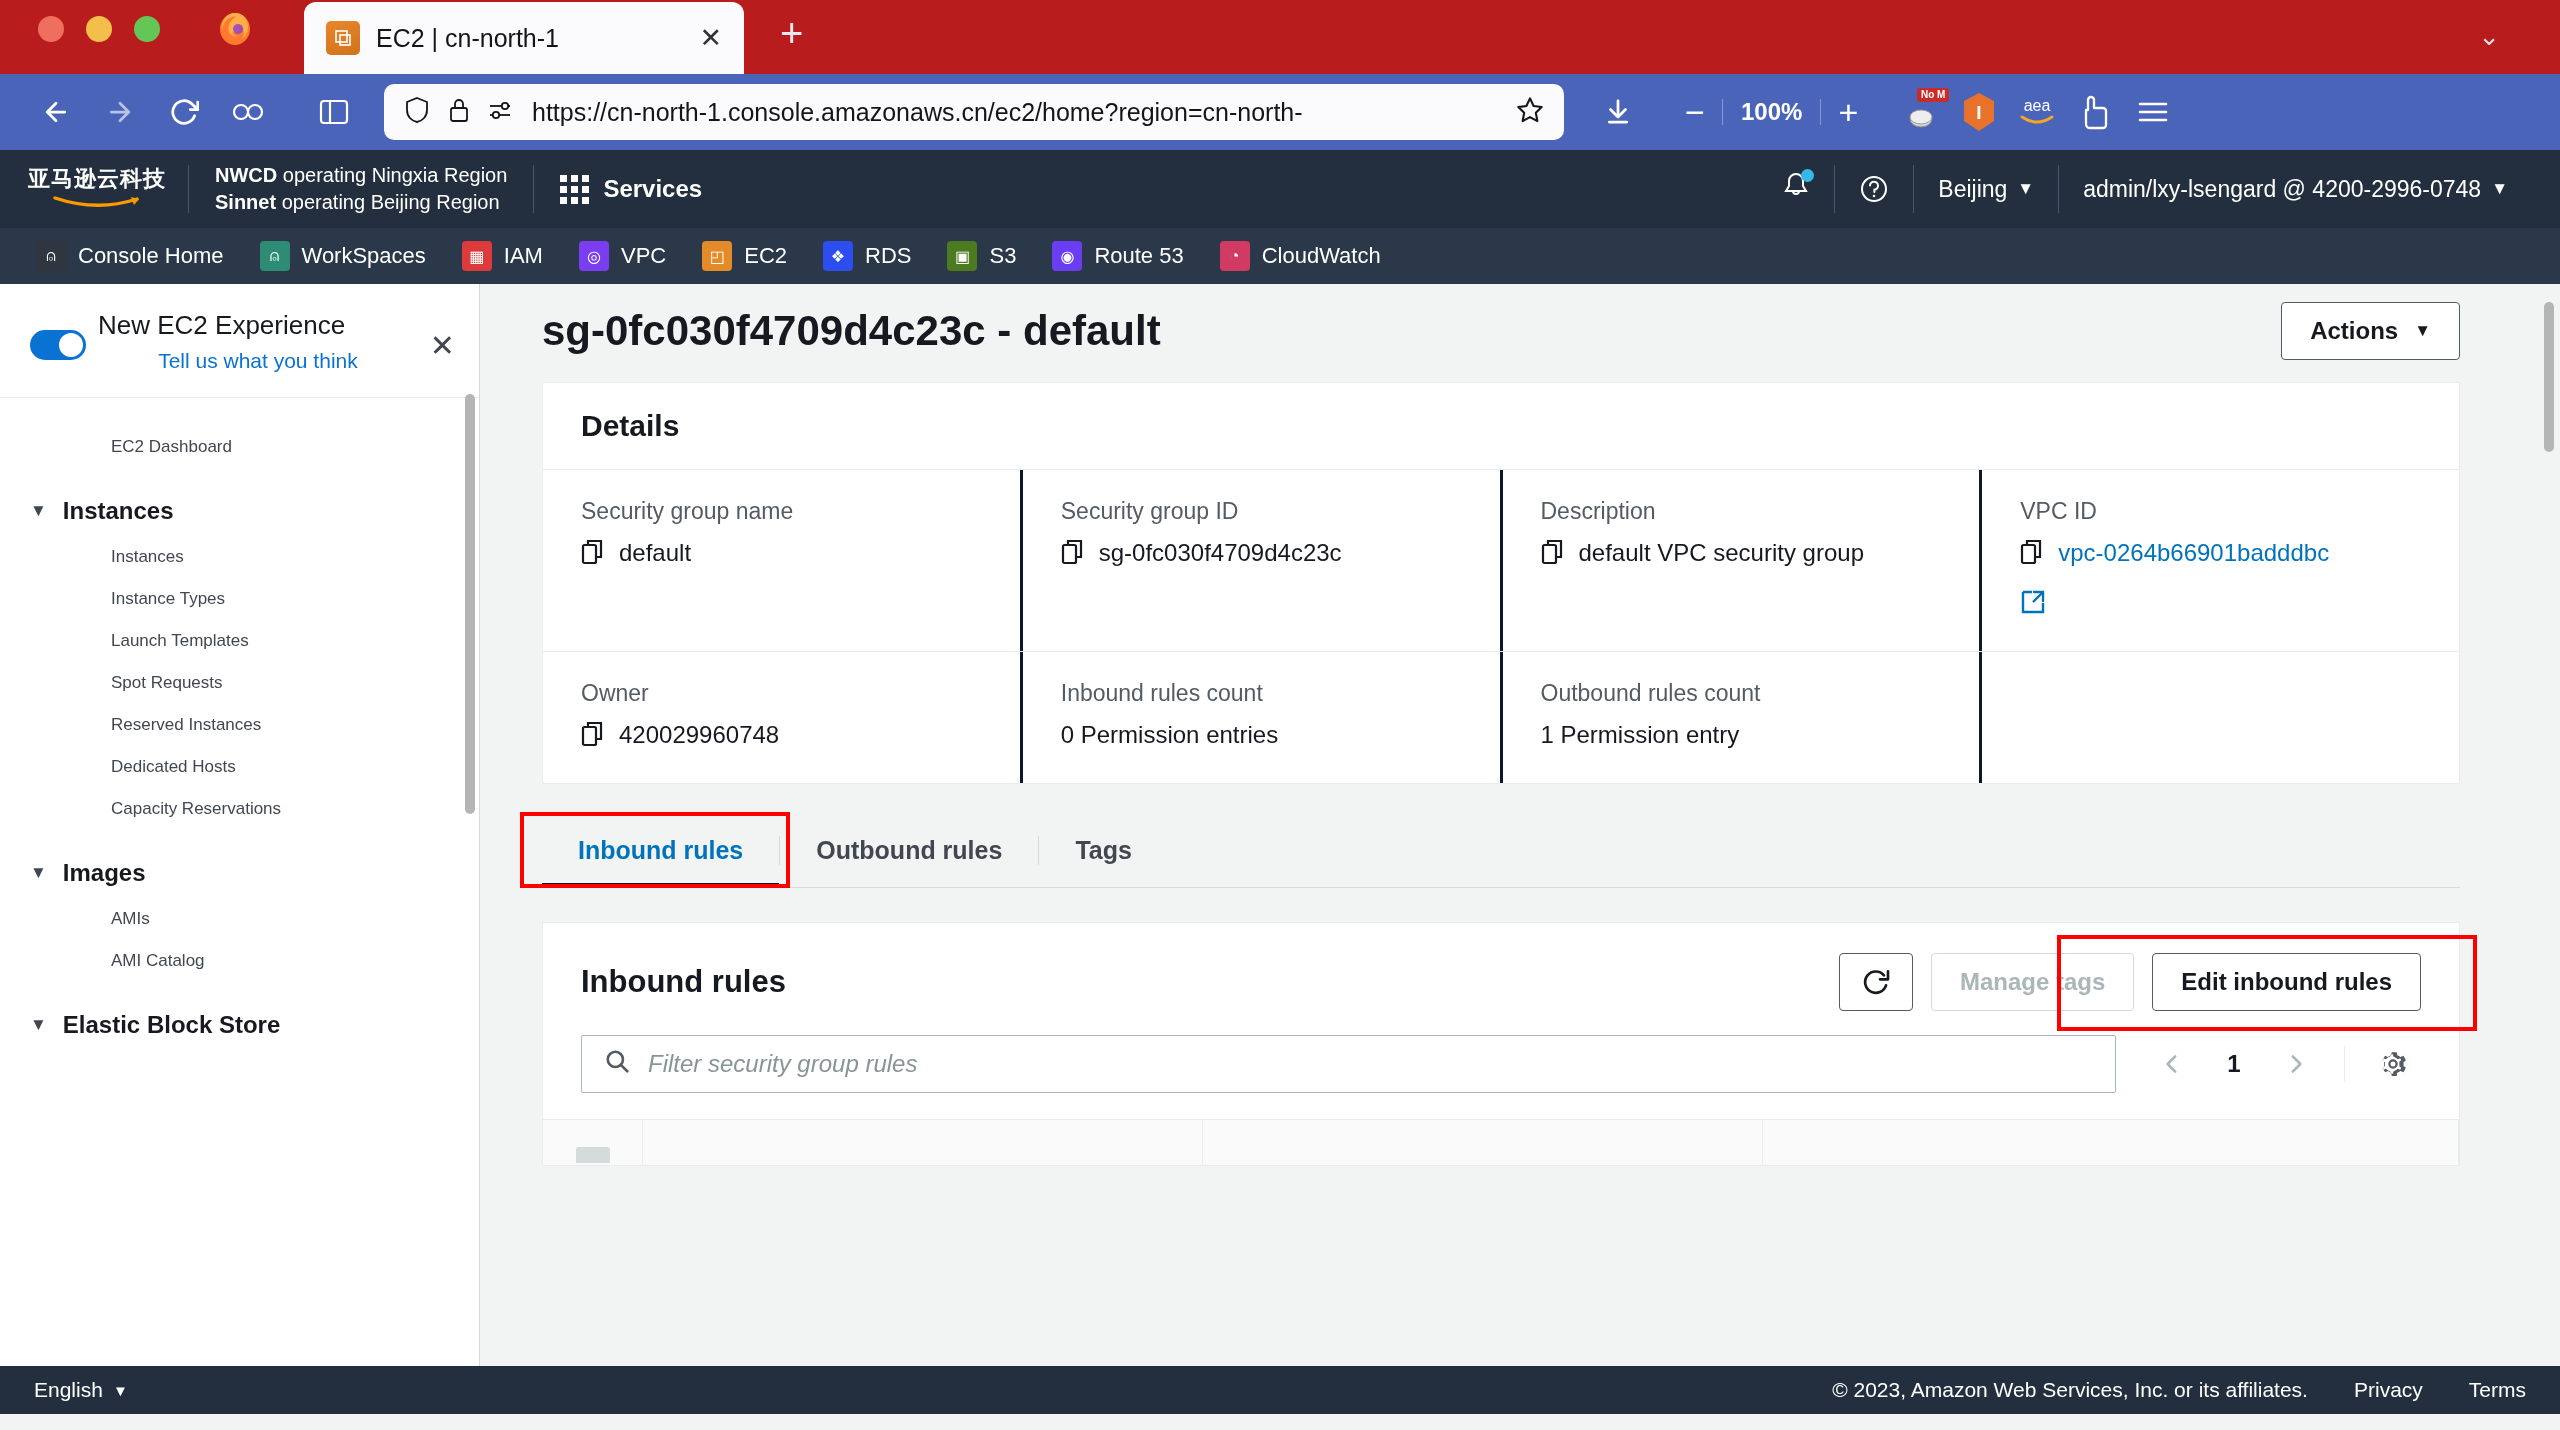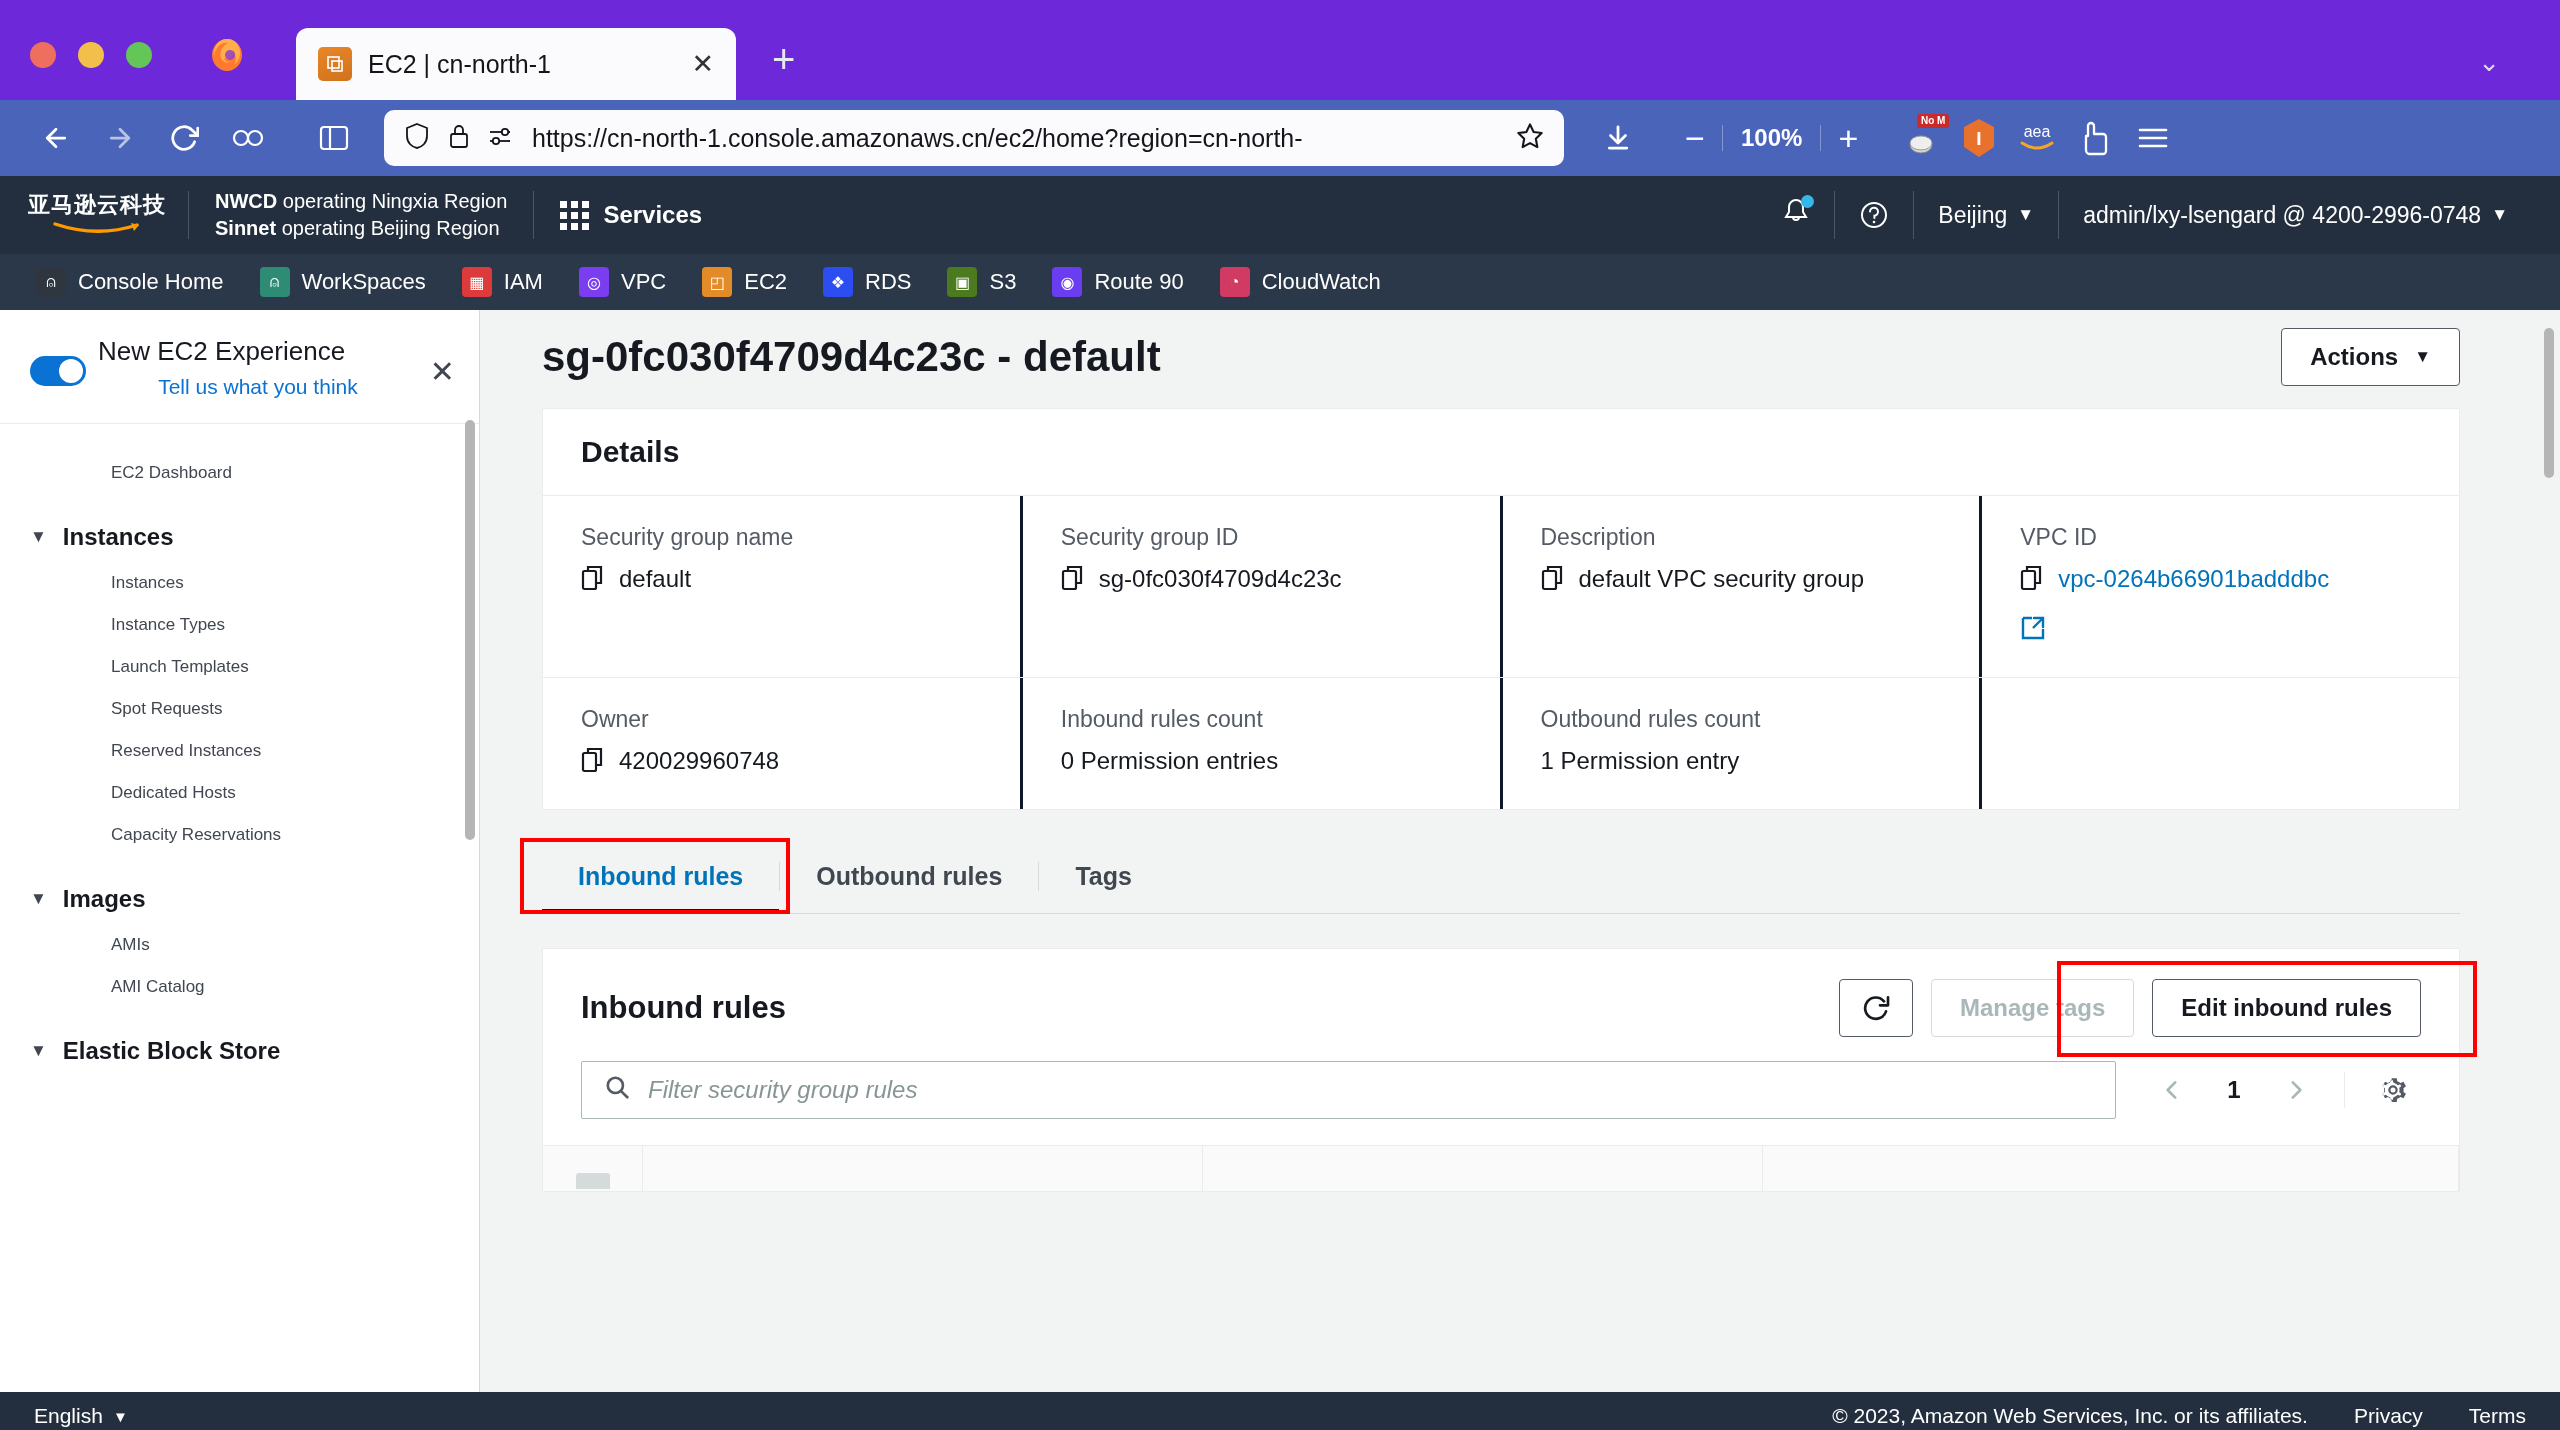--- a/index.html
+++ b/index.html
@@ -5,24 +5,25 @@
   * { box-sizing: border-box; margin: 0; padding: 0; }
   html, body {
     width: 2560px; height: 1430px;
     font-family: "Liberation Sans", sans-serif;
     background: #f2f3f3;
     overflow: hidden;
   }
 
   
   .browser-titlebar {
-    height: 100px;
-    background: #6d28d9;
+    height: 74px;
+    background: #b91c1c;
     display: flex; align-items: flex-end;
     position: relative;
+    padding-left: 8px;
   }
   .traffic-lights { display: flex; gap: 22px; padding: 0 0 32px 30px; align-items: center; }
   .tl { width: 26px; height: 26px; border-radius: 50%; }
   .tl.red { background: #ef6f5e; }
   .tl.yellow { background: #f2c04a; }
   .tl.green { background: #63c656; }
   .ff-logo { margin: 0 0 28px 58px; width: 34px; height: 36px; position: relative; }
   .ff-logo svg { width: 34px; height: 36px; }
   .tab-strip { display: flex; align-items: flex-end; margin-left: 52px; }
   .tab {
@@ -489,21 +490,21 @@
   <div class="svc">
       <span class="svc-ico" style="background:#2c4df0">❖</span>
       <span>RDS</span>
     </div>
   <div class="svc">
       <span class="svc-ico" style="background:#4c7a1e">▣</span>
       <span>S3</span>
     </div>
   <div class="svc">
       <span class="svc-ico" style="background:#6a3df0">◉</span>
-      <span>Route 90</span>
+      <span>Route 53</span>
     </div>
   <div class="svc">
       <span class="svc-ico" style="background:#d13a63">◔</span>
       <span>CloudWatch</span>
     </div>
 </div>
 
 <div class="page-body">
 
   <div class="sidebar">

